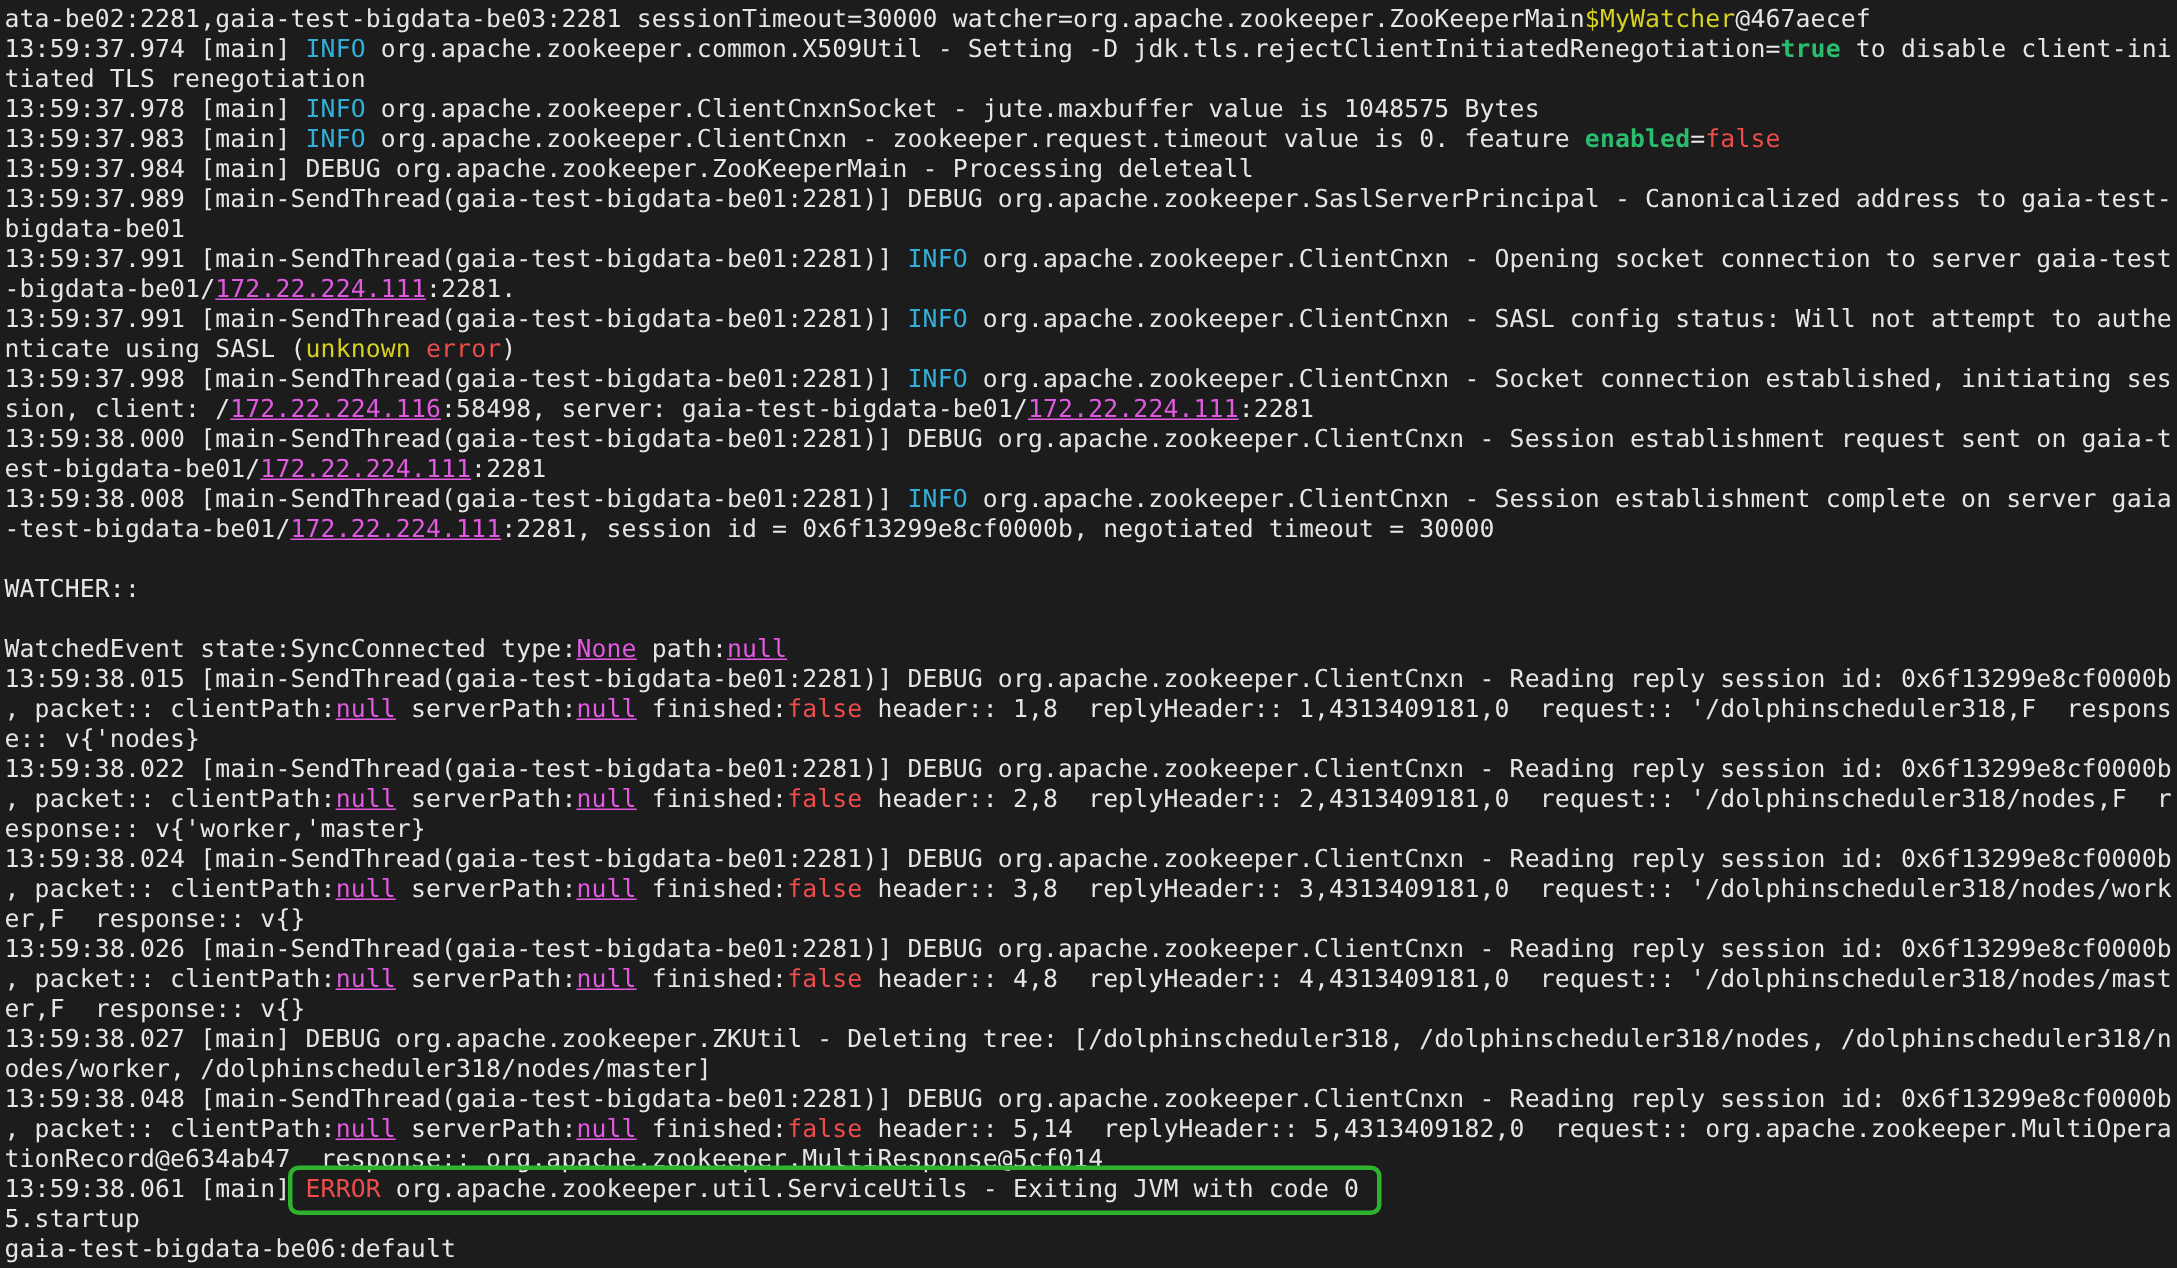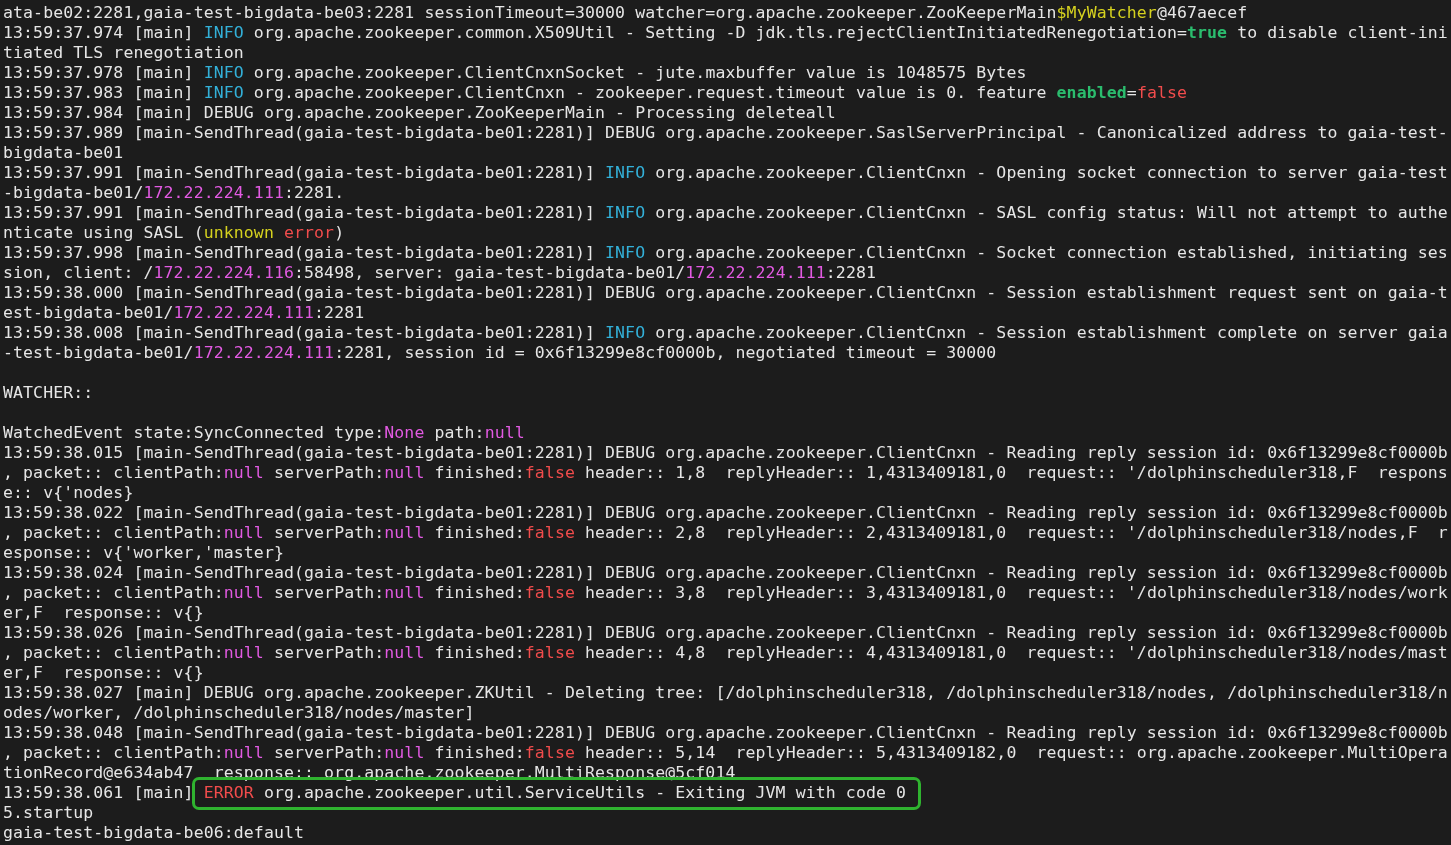--- a/index.html
+++ b/index.html
@@ -17,21 +17,21 @@
     font-family:"DejaVu Sans Mono","Liberation Mono",monospace;
     font-size:16.5px;line-height:20px;letter-spacing:0.1px;
     white-space:pre;color:var(--fg);
   }
   .line{height:20px;}
   .c-d{color:var(--fg);}
   .c-i{color:var(--info);}
   .c-e{color:var(--err);}
   .c-y{color:var(--yel);}
   .c-g{color:var(--grn);font-weight:bold;}
-  .c-m{color:var(--mag);}
+  .c-m{color:var(--mag);text-decoration:underline;}
   #hlbox{
     position:absolute;left:192px;top:777px;width:729px;height:33px;
     border:3px solid var(--box);border-radius:7px;box-sizing:border-box;
     pointer-events:none;
   }
 </style>
 </head>
 <body>
 
 <div id="screen">

